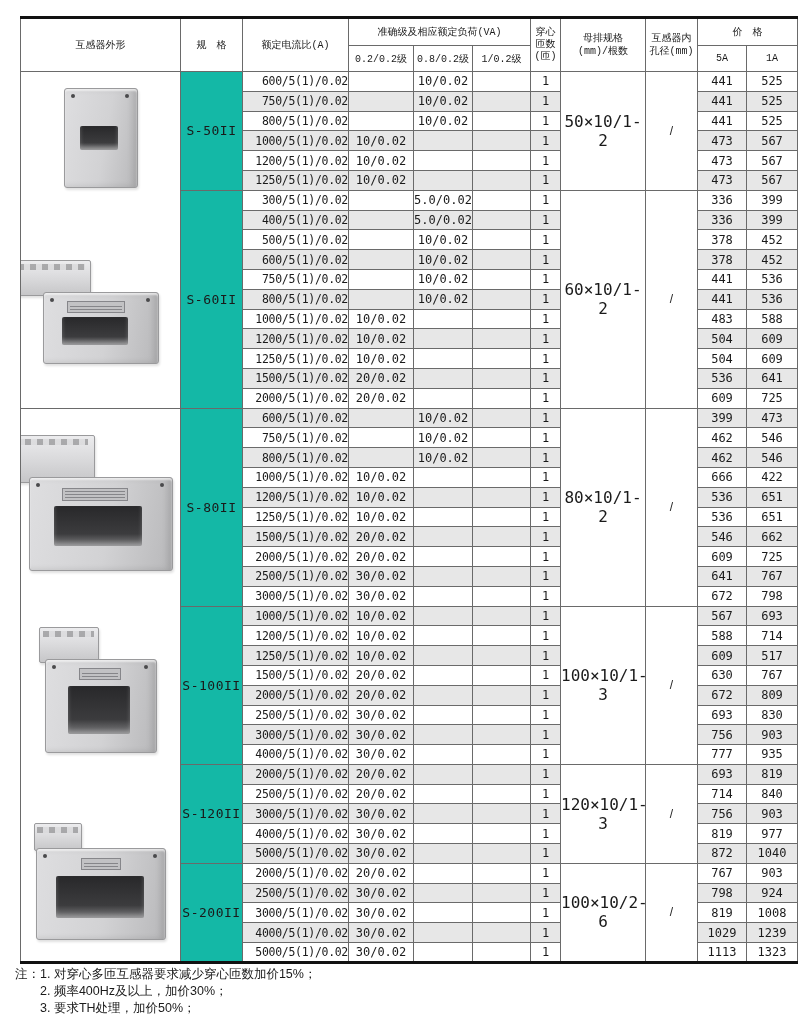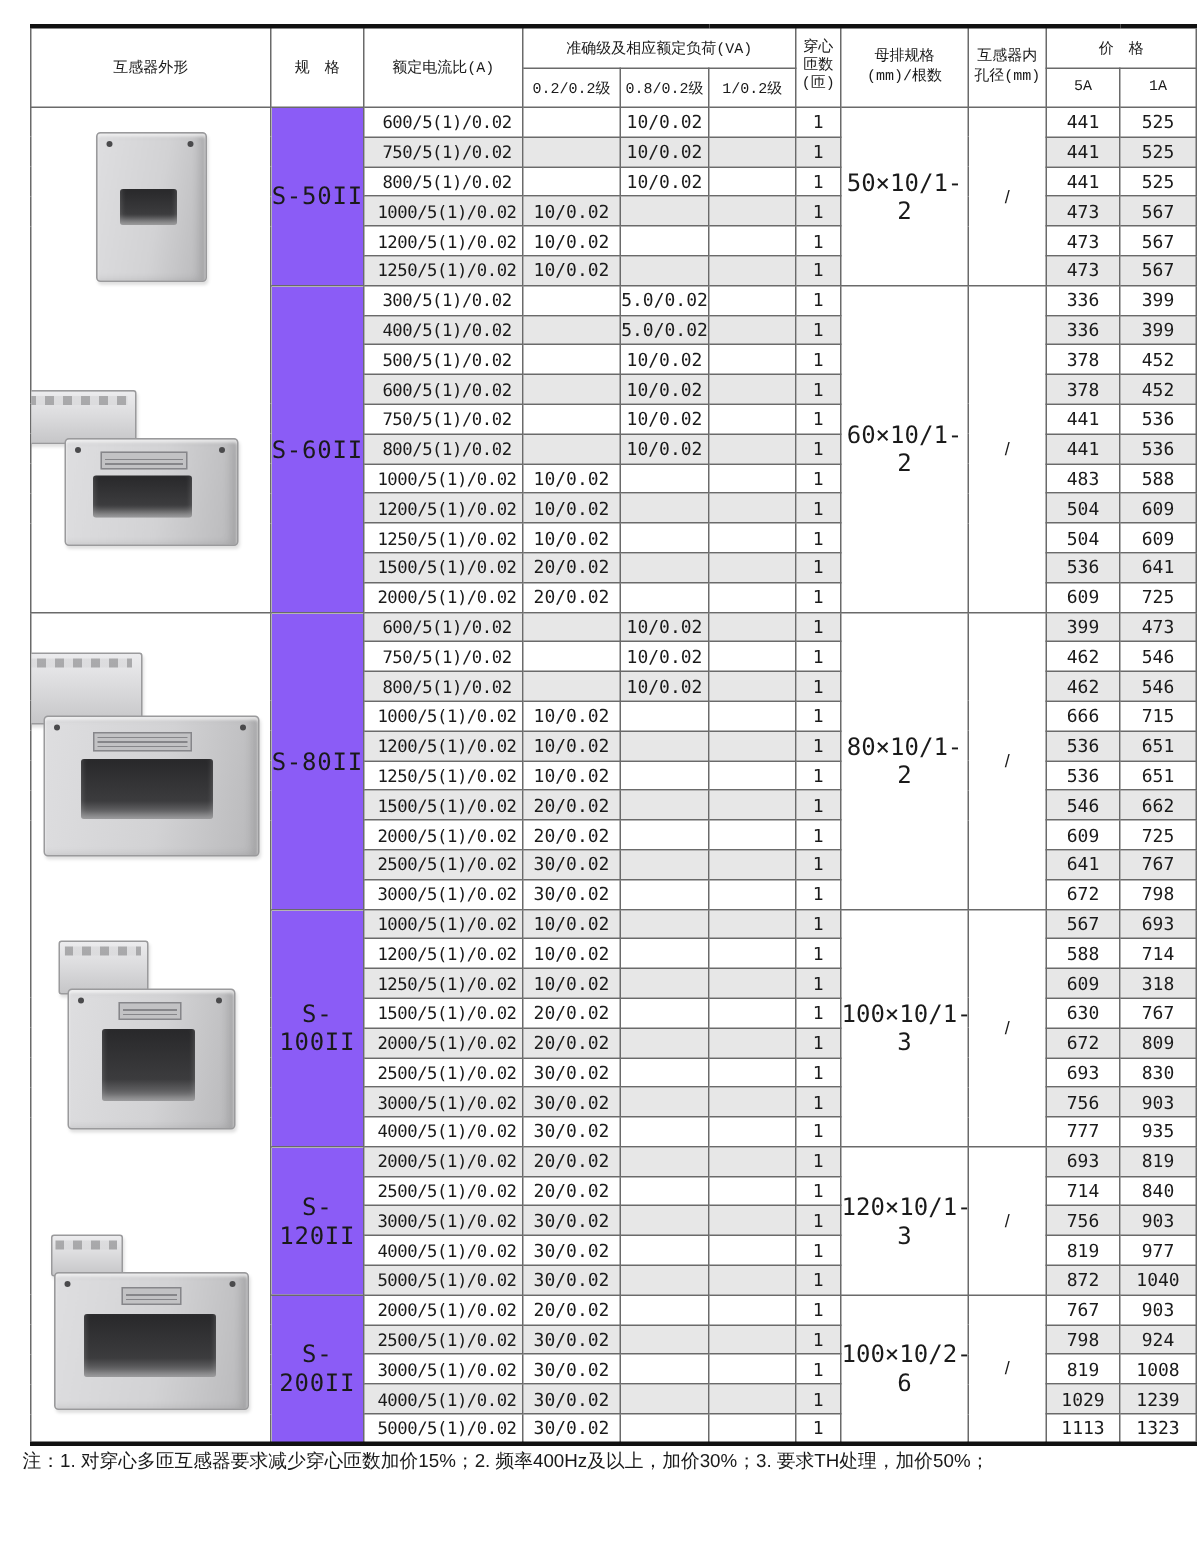--- a/index.html
+++ b/index.html
@@ -15,22 +15,22 @@
     border:1px solid #6a6a6a;padding:0;text-align:center;vertical-align:middle;
     font-size:12px;color:#1a1a1a;overflow:hidden;
   }
   .catalog thead tr.h1{height:28px;}
   .catalog thead tr.h2{height:26px;}
   .catalog thead th{font-weight:normal;font-size:10px;background:#fff;font-family:Liberation Mono, monospace;}
   .catalog tbody tr{height:19.8px;}
   .pre{white-space:pre-line;line-height:13px;}
   th.turns-h{font-size:11.5px;line-height:12px;}
   .mono{font-family:"DejaVu Sans Mono",monospace;font-size:12px;}
-  td.ratio{text-align:center;padding-left:5px;font-size:11.5px;letter-spacing:-0.3px;}
-  td.spec{font-family:"DejaVu Sans Mono",monospace;font-size:16px;letter-spacing:0.5px;background:#8b5cf6;}
+  td.ratio{text-align:right;padding-left:5px;font-size:11.5px;letter-spacing:-0.3px;}
+  td.spec{font-family:"DejaVu Sans Mono",monospace;font-size:13px;letter-spacing:0.5px;background:#14b8a6;}
   td.busbar{font-family:"DejaVu Sans Mono",monospace;font-size:16px;background:#fff;}
   td.hole{font-size:12px;background:#fff;}
   td.shade{background:#e7e7e7;}
   td.photo-col{background:#fff;vertical-align:top;}
 
   
   .photo-stack{display:flex;flex-direction:column;align-items:center;}
   .stack-top{padding-top:16px;}
   .stack-bottom{padding-top:26px;}
   .photo{position:relative;filter:drop-shadow(1px 2px 1px rgba(0,0,0,0.12));}
@@ -78,21 +78,21 @@
 
   .photo-s120{margin-top:70px;}
   .photo-s120 .pterm{width:46px;height:26px;margin-left:-2px;}
   .photo-s120 .pbody{width:128px;height:90px;margin-top:-3px;}
   .photo-s120 .pwin{width:88px;height:42px;left:19px;top:27px;}
   .photo-s120 .plabel{width:38px;height:10px;left:44px;top:9px;}
 
   
   .notes{position:absolute;left:15px;top:966px;display:flex;font-size:12.5px;line-height:16.8px;}
   .notes .note-label{white-space:nowrap;}
-  .note-lines{display:flex;flex-direction:row;}
+  .note-lines{display:flex;flex-direction:column;}
 </style>
 </head>
 <body>
 
 <table class="catalog">
   <colgroup>
     <col style="width:160px">
       <col style="width:62px">
       <col style="width:106px">
     <col style="width:65px">
@@ -358,21 +358,21 @@
         <td class="mono shade">462</td>
         <td class="mono shade">546</td>
       </tr>
       <tr>
         <td class="mono ratio">1000/5(1)/0.02</td>
         <td class="mono">10/0.02</td>
         <td class="mono"></td>
         <td class="mono"></td>
         <td class="mono">1</td>
         <td class="mono">666</td>
-        <td class="mono">715</td>
+        <td class="mono">422</td>
       </tr>
       <tr>
         <td class="mono ratio shade">1200/5(1)/0.02</td>
         <td class="mono shade">10/0.02</td>
         <td class="mono shade"></td>
         <td class="mono shade"></td>
         <td class="mono shade">1</td>
         <td class="mono shade">536</td>
         <td class="mono shade">651</td>
       </tr>
@@ -442,21 +442,21 @@
         <td class="mono">588</td>
         <td class="mono">714</td>
       </tr>
       <tr>
         <td class="mono ratio shade">1250/5(1)/0.02</td>
         <td class="mono shade">10/0.02</td>
         <td class="mono shade"></td>
         <td class="mono shade"></td>
         <td class="mono shade">1</td>
         <td class="mono shade">609</td>
-        <td class="mono shade">318</td>
+        <td class="mono shade">517</td>
       </tr>
       <tr>
         <td class="mono ratio">1500/5(1)/0.02</td>
         <td class="mono">20/0.02</td>
         <td class="mono"></td>
         <td class="mono"></td>
         <td class="mono">1</td>
         <td class="mono">630</td>
         <td class="mono">767</td>
       </tr>

